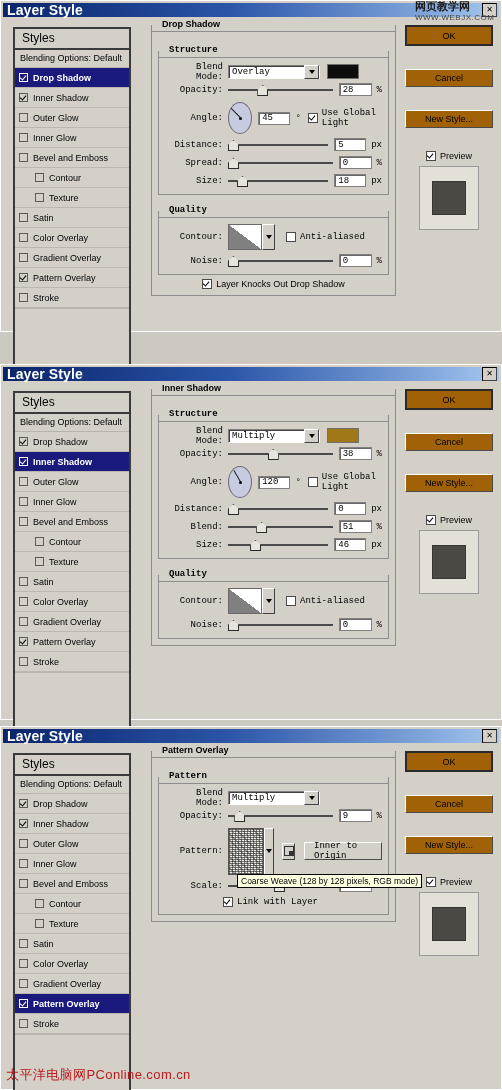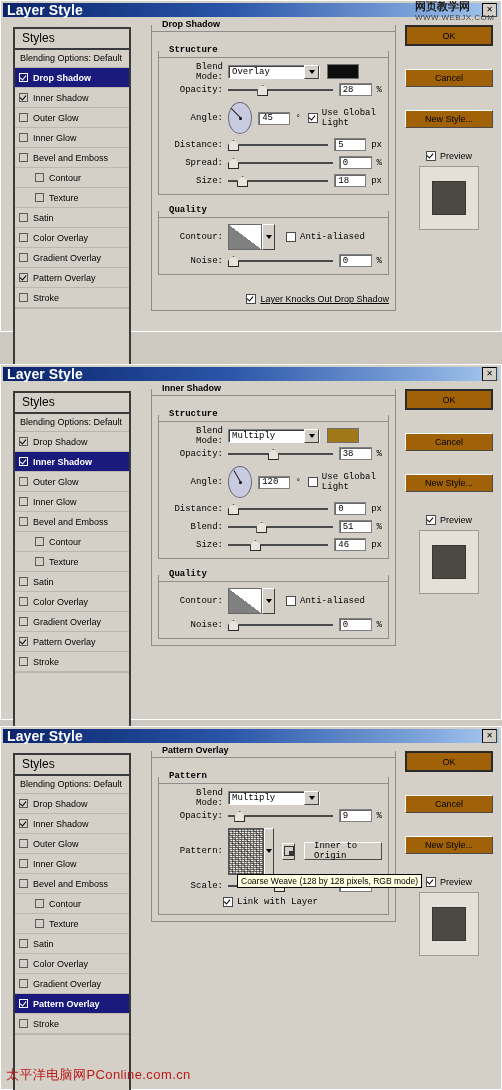--- a/index.html
+++ b/index.html
@@ -93,21 +93,21 @@
      border:solid #000;border-width:0 1.3px 1.3px 0;transform:rotate(40deg);}
 
   .contour-sw{width:32px;height:24px;border:1px solid #6a6a6a;background:#fff;
      position:relative;overflow:hidden;}
   .contour-sw .fill{position:absolute;inset:0;background:linear-gradient(
      to top right, #808080 0 50%, #ffffff 50% 100%);}
   .contour-arrow{width:11px;height:24px;background:#d4d0c8;border:1px solid #fff;
      border-right-color:#404040;border-bottom-color:#404040;
      display:flex;align-items:center;justify-content:center;}
 
-  .knockout{margin-top:19px;display:flex;justify-content:flex-end;text-decoration:underline;}
+  .knockout{margin-top:4px;display:flex;justify-content:center;}
 
   
   .pattern-thumb{width:48px;height:45px;border:1px solid #555;
      background-color:#efece4;position:relative;overflow:hidden;}
   .pattern-thumb .noise{position:absolute;inset:0;
      background-image:
        repeating-linear-gradient(0deg,rgba(20,20,20,.55) 0 1px,rgba(255,255,255,0) 1px 2px),
        repeating-linear-gradient(90deg,rgba(30,30,30,.5) 0 1px,rgba(255,255,255,0) 1px 3px),
        repeating-linear-gradient(45deg,rgba(0,0,0,.3) 0 1px,rgba(255,255,255,0) 1px 4px);}
   .pat-arrow{width:11px;height:45px;background:#d4d0c8;border:1px solid #fff;

